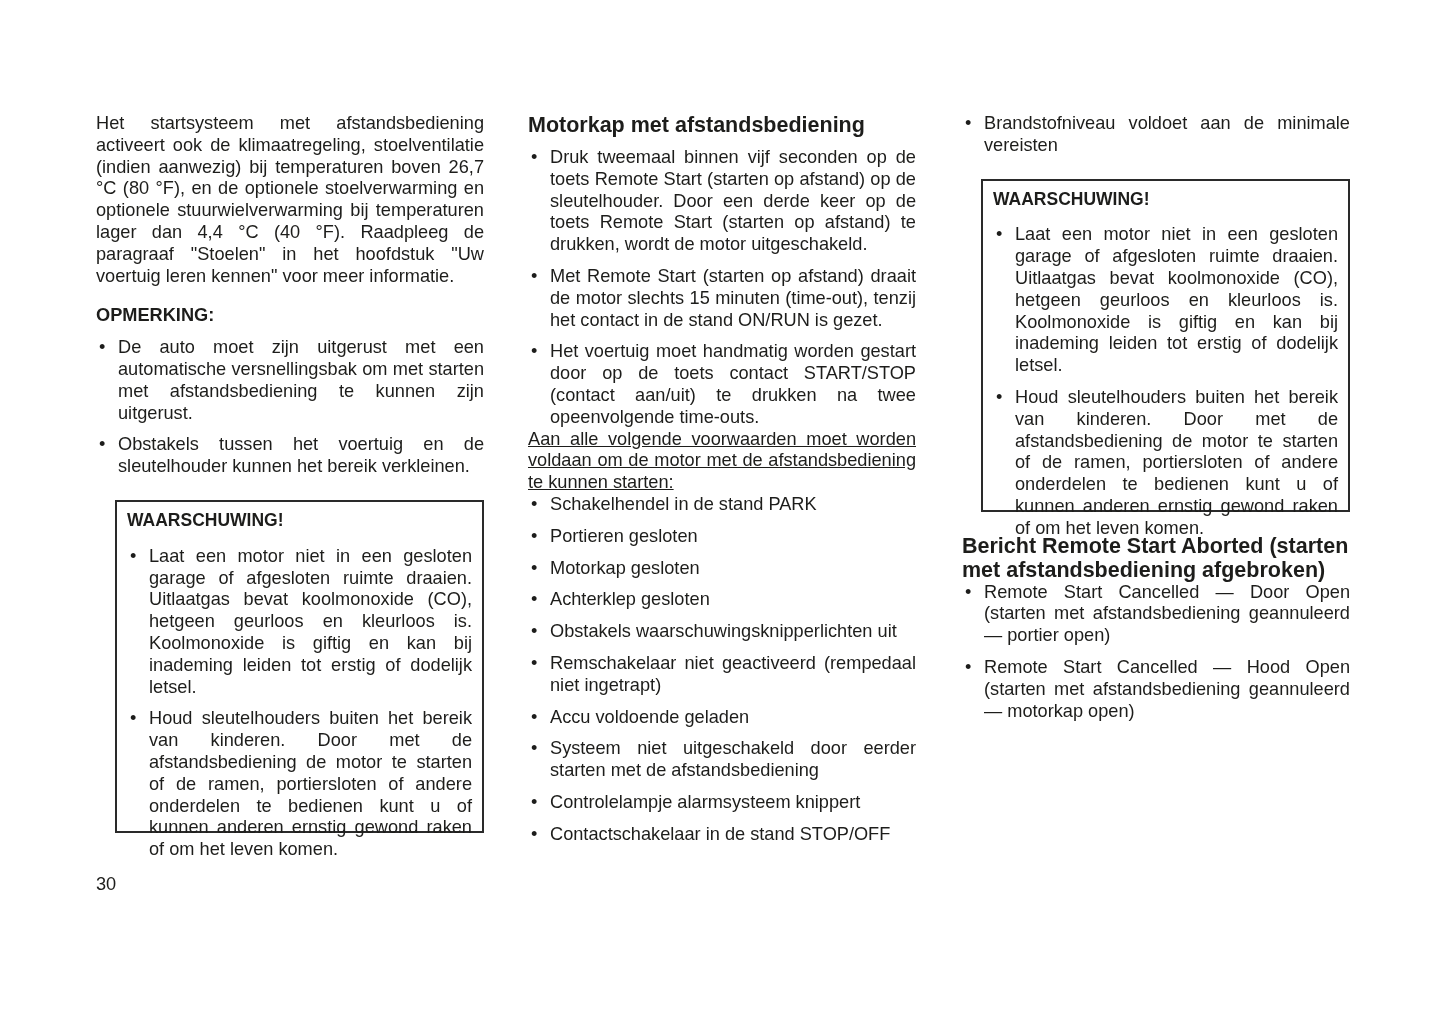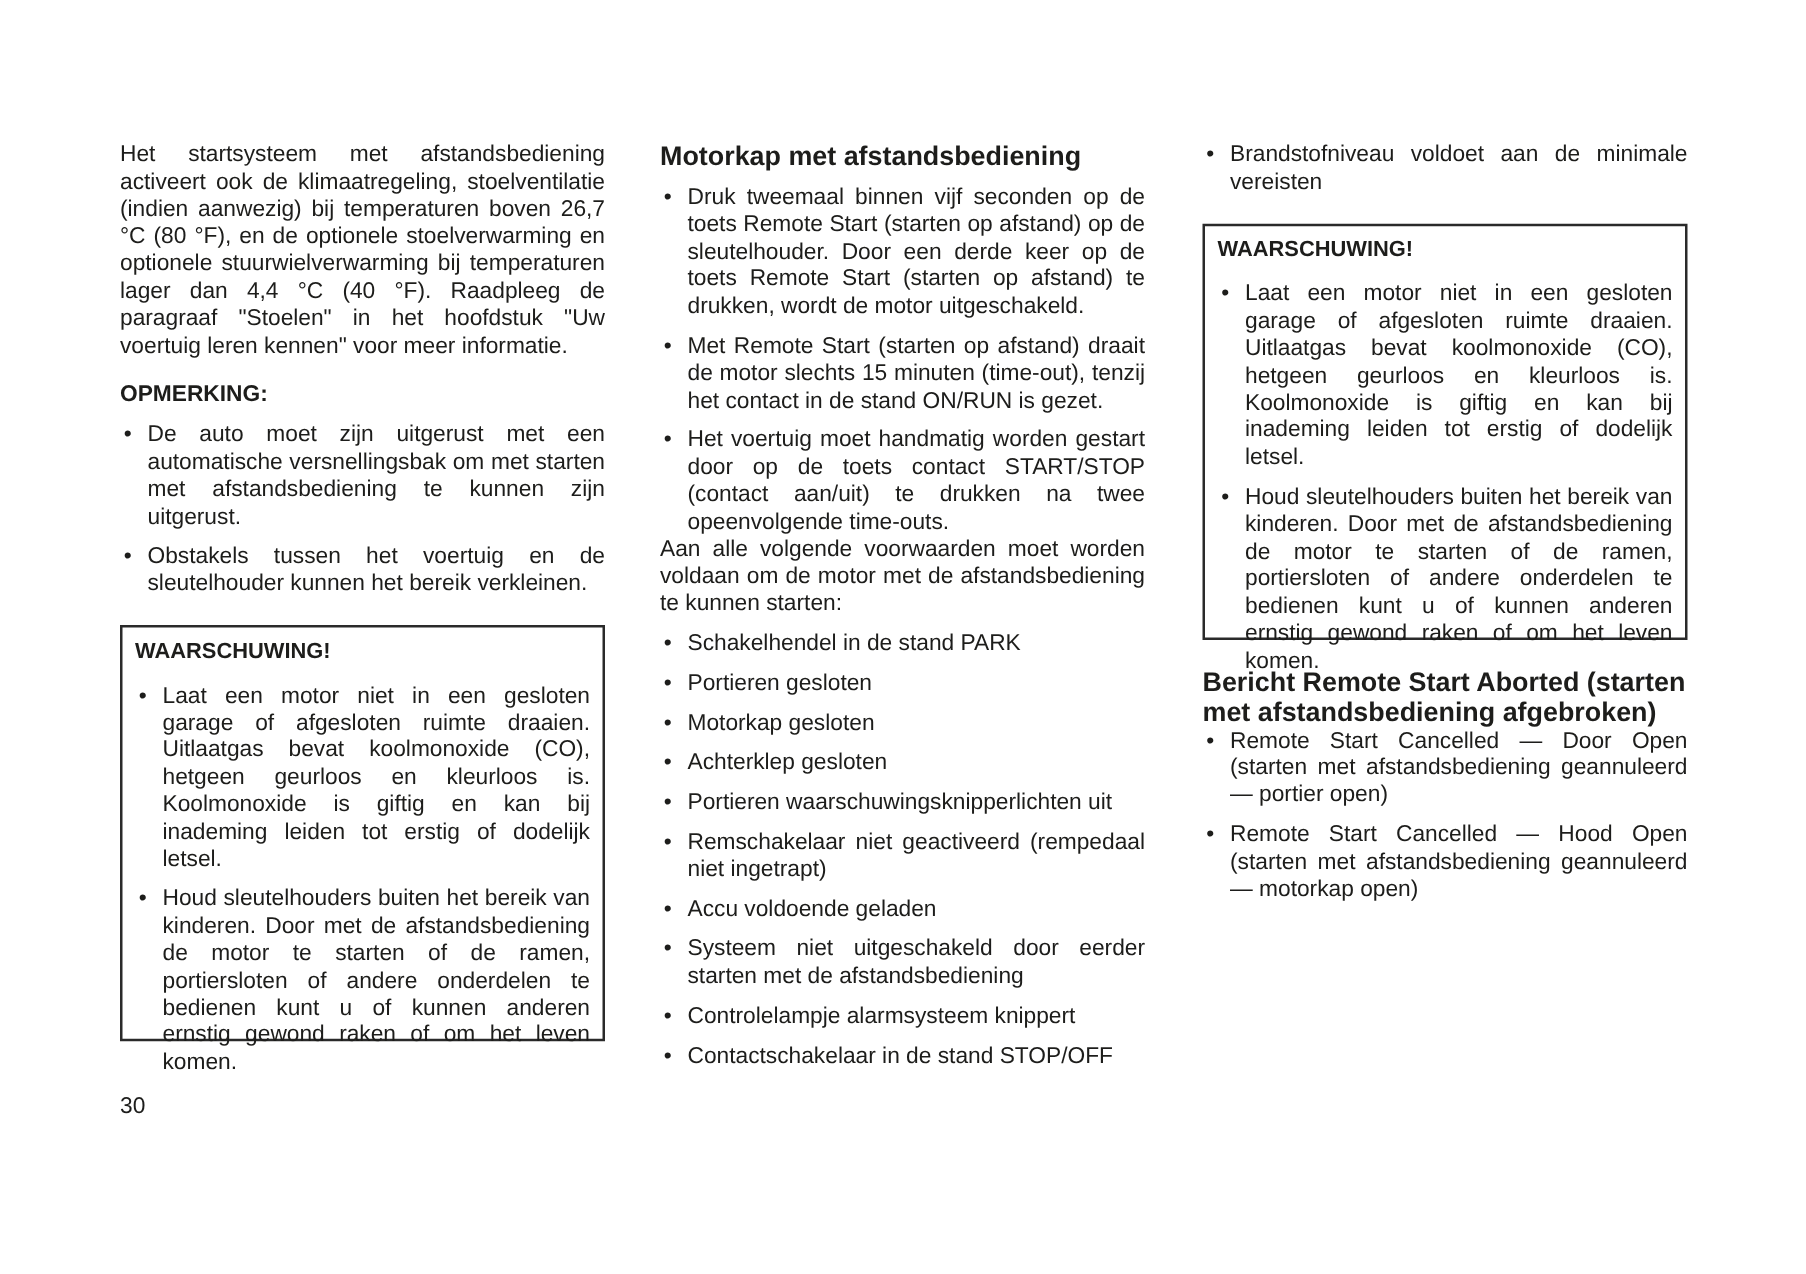--- a/index.html
+++ b/index.html
@@ -13,21 +13,21 @@
   .col2 { left: 528px; width: 388px; }
   .col3 { left: 962px; width: 388px; }
   p { margin: 0; text-align: justify; }
   .just { text-align: justify; text-align-last: left; }
   .label { font-weight: bold; margin: 18px 0 10px 0; }
   ul { list-style: none; margin: 0; padding: 0; }
   li { position: relative; padding-left: 22px; text-align: justify; margin-bottom: 10px; }
   li .bullet { position: absolute; left: 3px; top: 0; }
   h2 { font-size: 21.5px; line-height: 24px; font-weight: bold; margin: 0 0 10px 0; }
   .box {
-    border: 2.5px solid #2a2a2a; padding: 8px 10px 8px 10px; box-sizing: border-box;
+    border: 2.5px solid #2a2a2a; padding: 8px 10px 8px 10px; box-sizing: border-box; margin-left: 19px;
   }
   .box .box-title { font-weight: bold; margin: 0 0 14px 0; font-size: 17.5px; }
   .box li { padding-left: 22px; margin-bottom: 10px; }
   .page-number { position: absolute; left: 96px; top: 874px; }
 </style>
 </head>
 <body>
 
 <div class="col col1">
   <p class="just">Het startsysteem met afstandsbediening activeert ook de klimaatregeling, stoelventilatie (indien aanwezig) bij temperaturen boven 26,7 °C (80 °F), en de optionele stoelverwarming en optionele stuurwielverwarming bij temperaturen lager dan 4,4 °C (40 °F). Raadpleeg de paragraaf "Stoelen" in het hoofdstuk "Uw voertuig leren kennen" voor meer informatie.</p>
@@ -45,27 +45,27 @@
   </div>
 </div>
 
 <div class="col col2">
   <h2>Motorkap met afstandsbediening</h2>
   <ul>
     <li><span class="bullet">•</span><span>Druk tweemaal binnen vijf seconden op de toets Remote Start (starten op afstand) op de sleutelhouder. Door een derde keer op de toets Remote Start (starten op afstand) te drukken, wordt de motor uitgeschakeld.</span></li>
     <li><span class="bullet">•</span><span>Met Remote Start (starten op afstand) draait de motor slechts 15 minuten (time-out), tenzij het contact in de stand ON/RUN is gezet.</span></li>
     <li style="margin-bottom:0"><span class="bullet">•</span><span>Het voertuig moet handmatig worden gestart door op de toets contact START/STOP (contact aan/uit) te drukken na twee opeenvolgende time-outs.</span></li>
   </ul>
-  <p class="just" style="margin-bottom:10px;">Aan alle volgende voorwaarden moet worden voldaan om de motor met de afstandsbediening te kunnen starten:</p>
+  <p class="just" style="text-decoration:underline;">Aan alle volgende voorwaarden moet worden voldaan om de motor met de afstandsbediening te kunnen starten:</p>
   <ul>
     <li><span class="bullet">•</span><span>Schakelhendel in de stand PARK</span></li>
     <li><span class="bullet">•</span><span>Portieren gesloten</span></li>
     <li><span class="bullet">•</span><span>Motorkap gesloten</span></li>
     <li><span class="bullet">•</span><span>Achterklep gesloten</span></li>
-    <li><span class="bullet">•</span><span>Portieren waarschuwingsknipperlichten uit</span></li>
+    <li><span class="bullet">•</span><span>Obstakels waarschuwingsknipperlichten uit</span></li>
     <li><span class="bullet">•</span><span>Remschakelaar niet geactiveerd (rempedaal niet ingetrapt)</span></li>
     <li><span class="bullet">•</span><span>Accu voldoende geladen</span></li>
     <li><span class="bullet">•</span><span>Systeem niet uitgeschakeld door eerder starten met de afstandsbediening</span></li>
     <li><span class="bullet">•</span><span>Controlelampje alarmsysteem knippert</span></li>
     <li><span class="bullet">•</span><span>Contactschakelaar in de stand STOP/OFF</span></li>
   </ul>
 </div>
 
 <div class="col col3">
   <ul>

